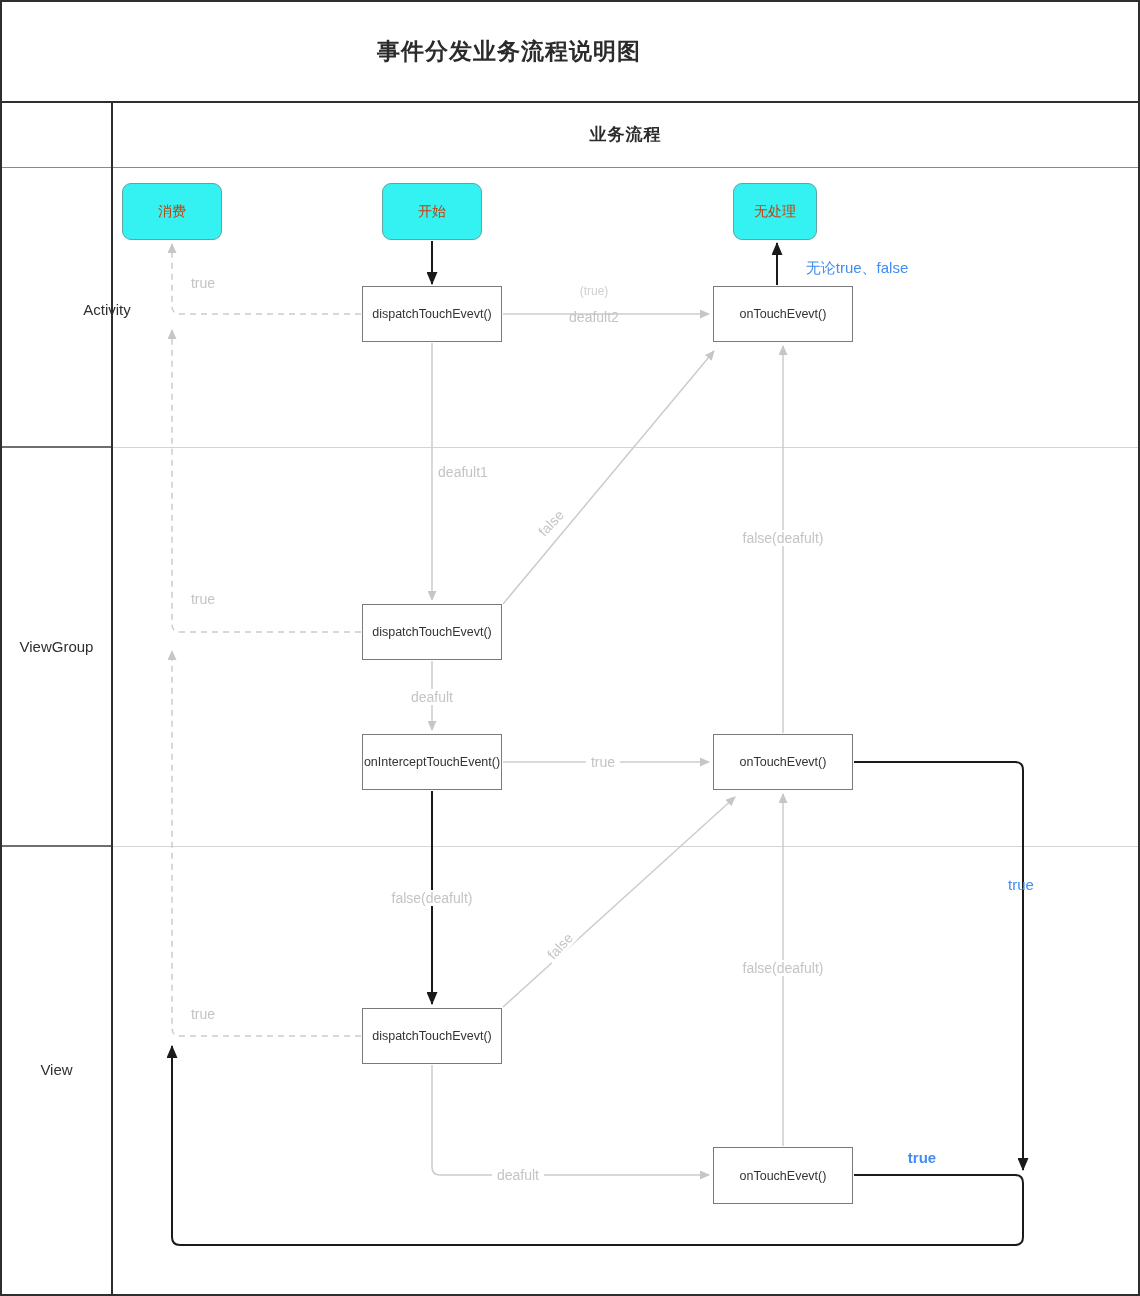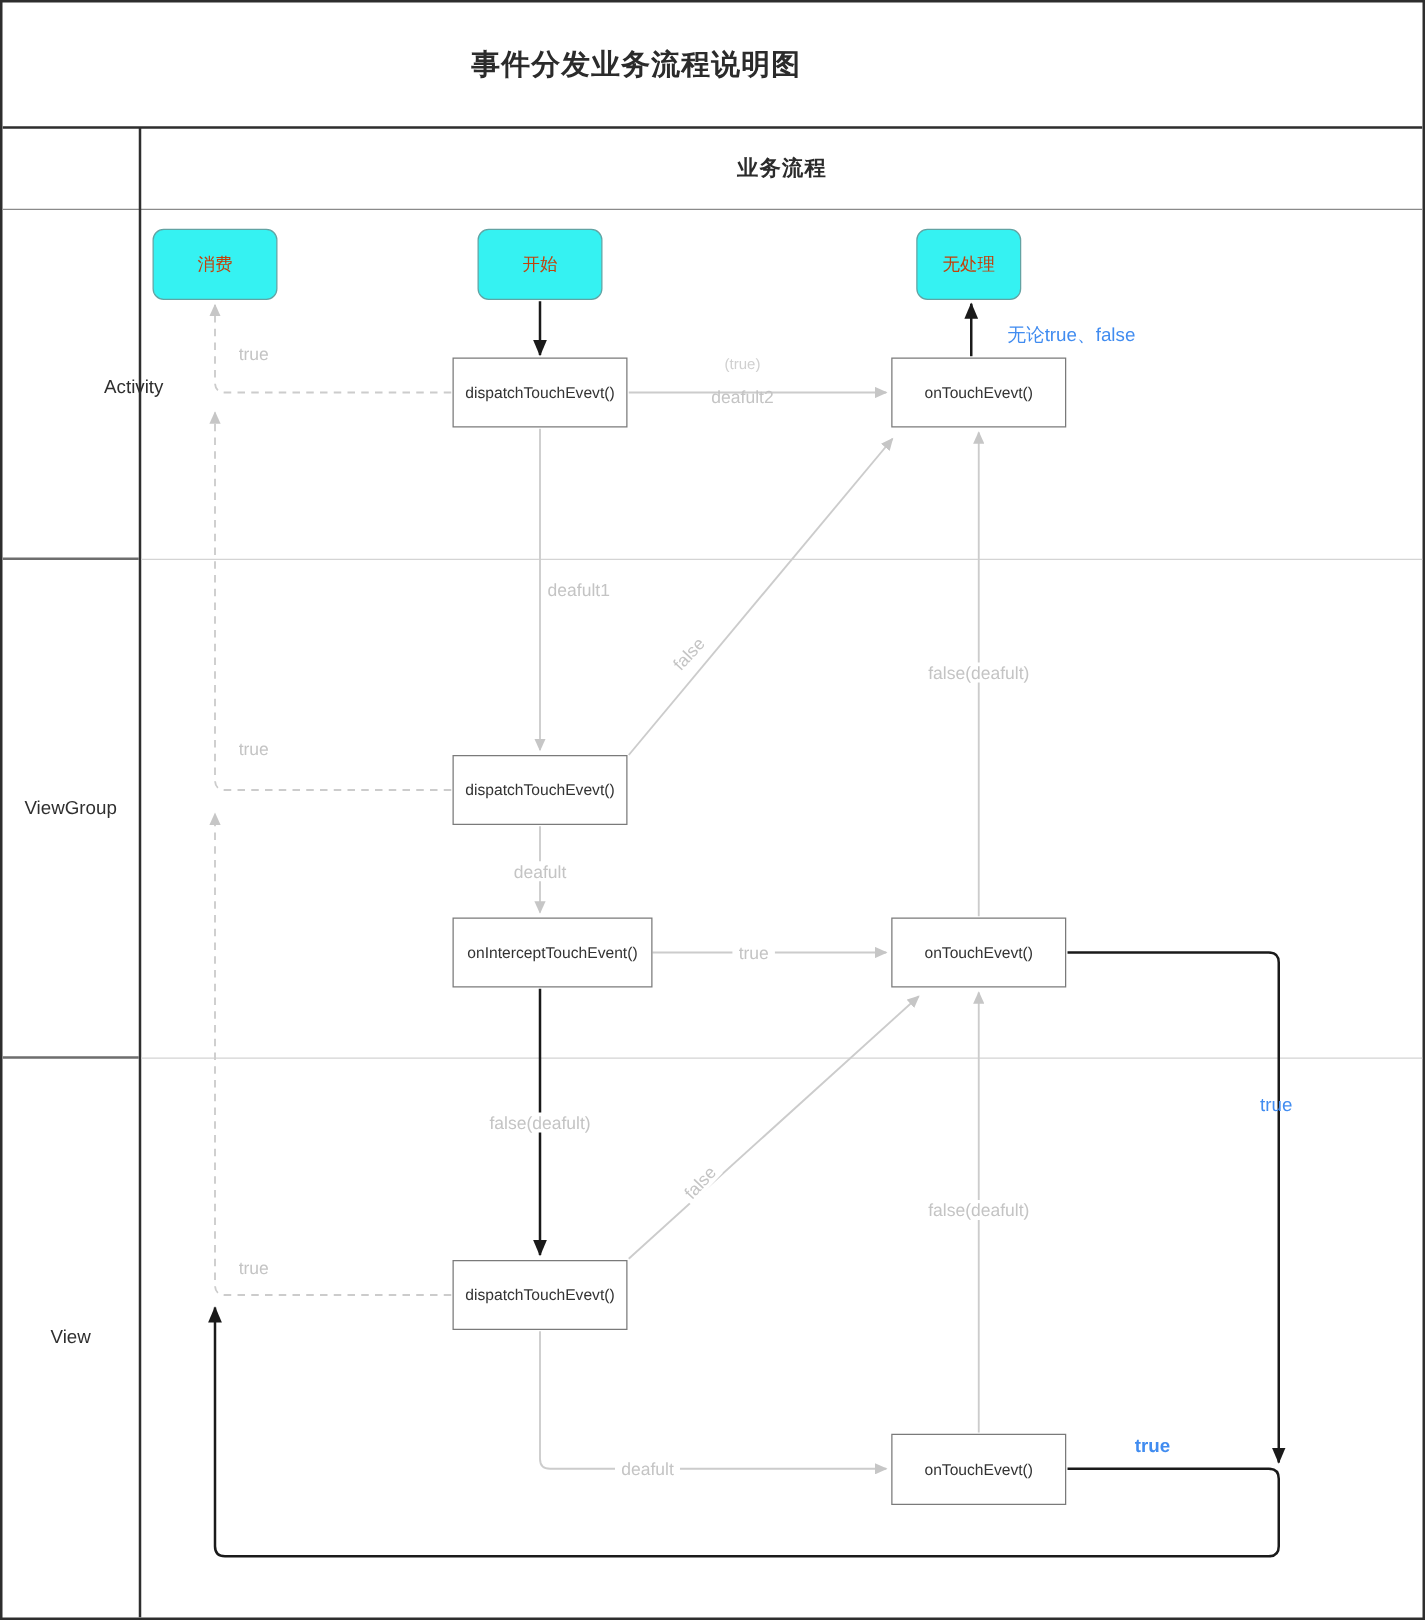--- a/index.html
+++ b/index.html
@@ -83,21 +83,21 @@
     <path class="eG eD" marker-end="url(#arrG)" d="M359 1034 H178 Q170 1034 170 1026 V649"></path>
   </svg>
 
   <div class="node terminal" style="left:120px;top:181px;width:100px;height:57px;">消费</div>
   <div class="node terminal" style="left:380px;top:181px;width:100px;height:57px;">开始</div>
   <div class="node terminal" style="left:731px;top:181px;width:84px;height:57px;">无处理</div>
 
   <div class="node" style="left:360px;top:284px;width:140px;height:56px;">dispatchTouchEvevt()</div>
   <div class="node" style="left:711px;top:284px;width:140px;height:56px;">onTouchEvevt()</div>
   <div class="node" style="left:360px;top:602px;width:140px;height:56px;">dispatchTouchEvevt()</div>
-  <div class="node" style="left:360px;top:732px;width:160px;height:56px;">onInterceptTouchEvent()</div>
+  <div class="node" style="left:360px;top:732px;width:140px;height:56px;">onInterceptTouchEvent()</div>
   <div class="node" style="left:711px;top:732px;width:140px;height:56px;">onTouchEvevt()</div>
   <div class="node" style="left:360px;top:1006px;width:140px;height:56px;">dispatchTouchEvevt()</div>
   <div class="node" style="left:711px;top:1145px;width:140px;height:57px;">onTouchEvevt()</div>
 
   <span class="elabel nobg" style="left:201px;top:281px;">true</span>
   <span class="elabel nobg" style="left:201px;top:597px;">true</span>
   <span class="elabel nobg" style="left:201px;top:1012px;">true</span>
 
   <span class="elabel nobg" style="left:592px;top:270px;margin-top:45px;">deafult2</span>
   <span class="elabel sub" style="left:592px;top:289px;">(true)</span>

